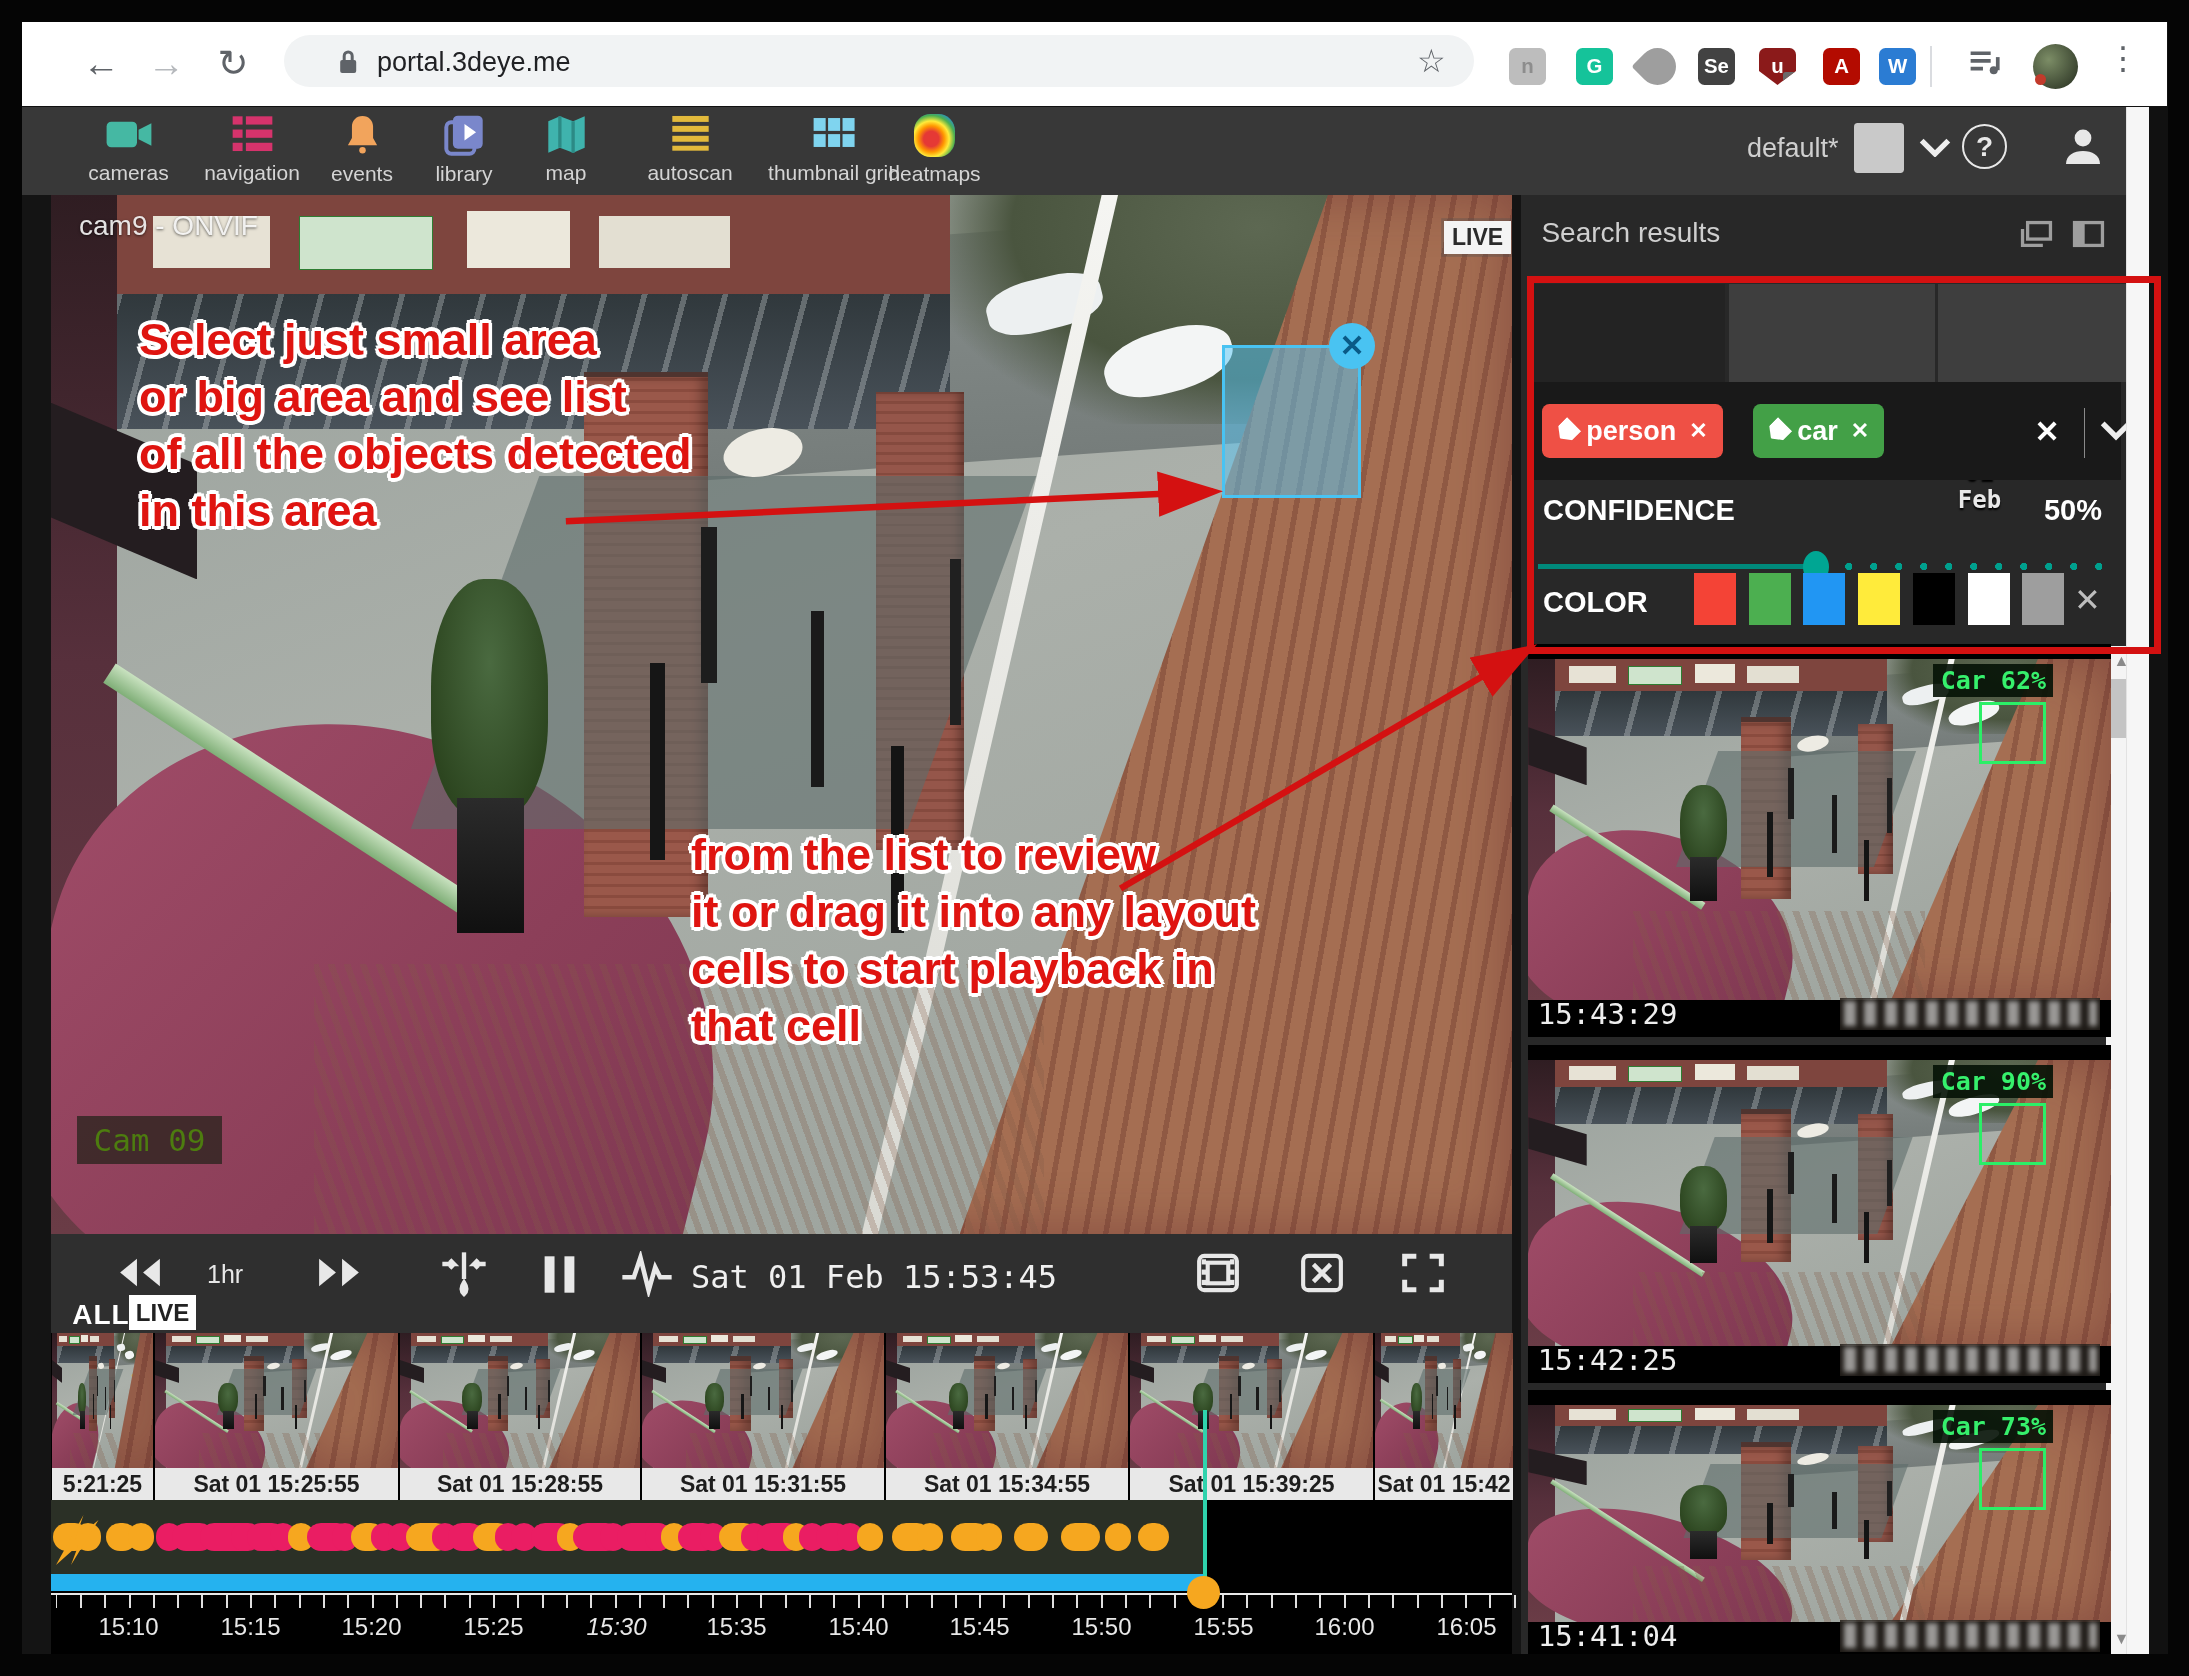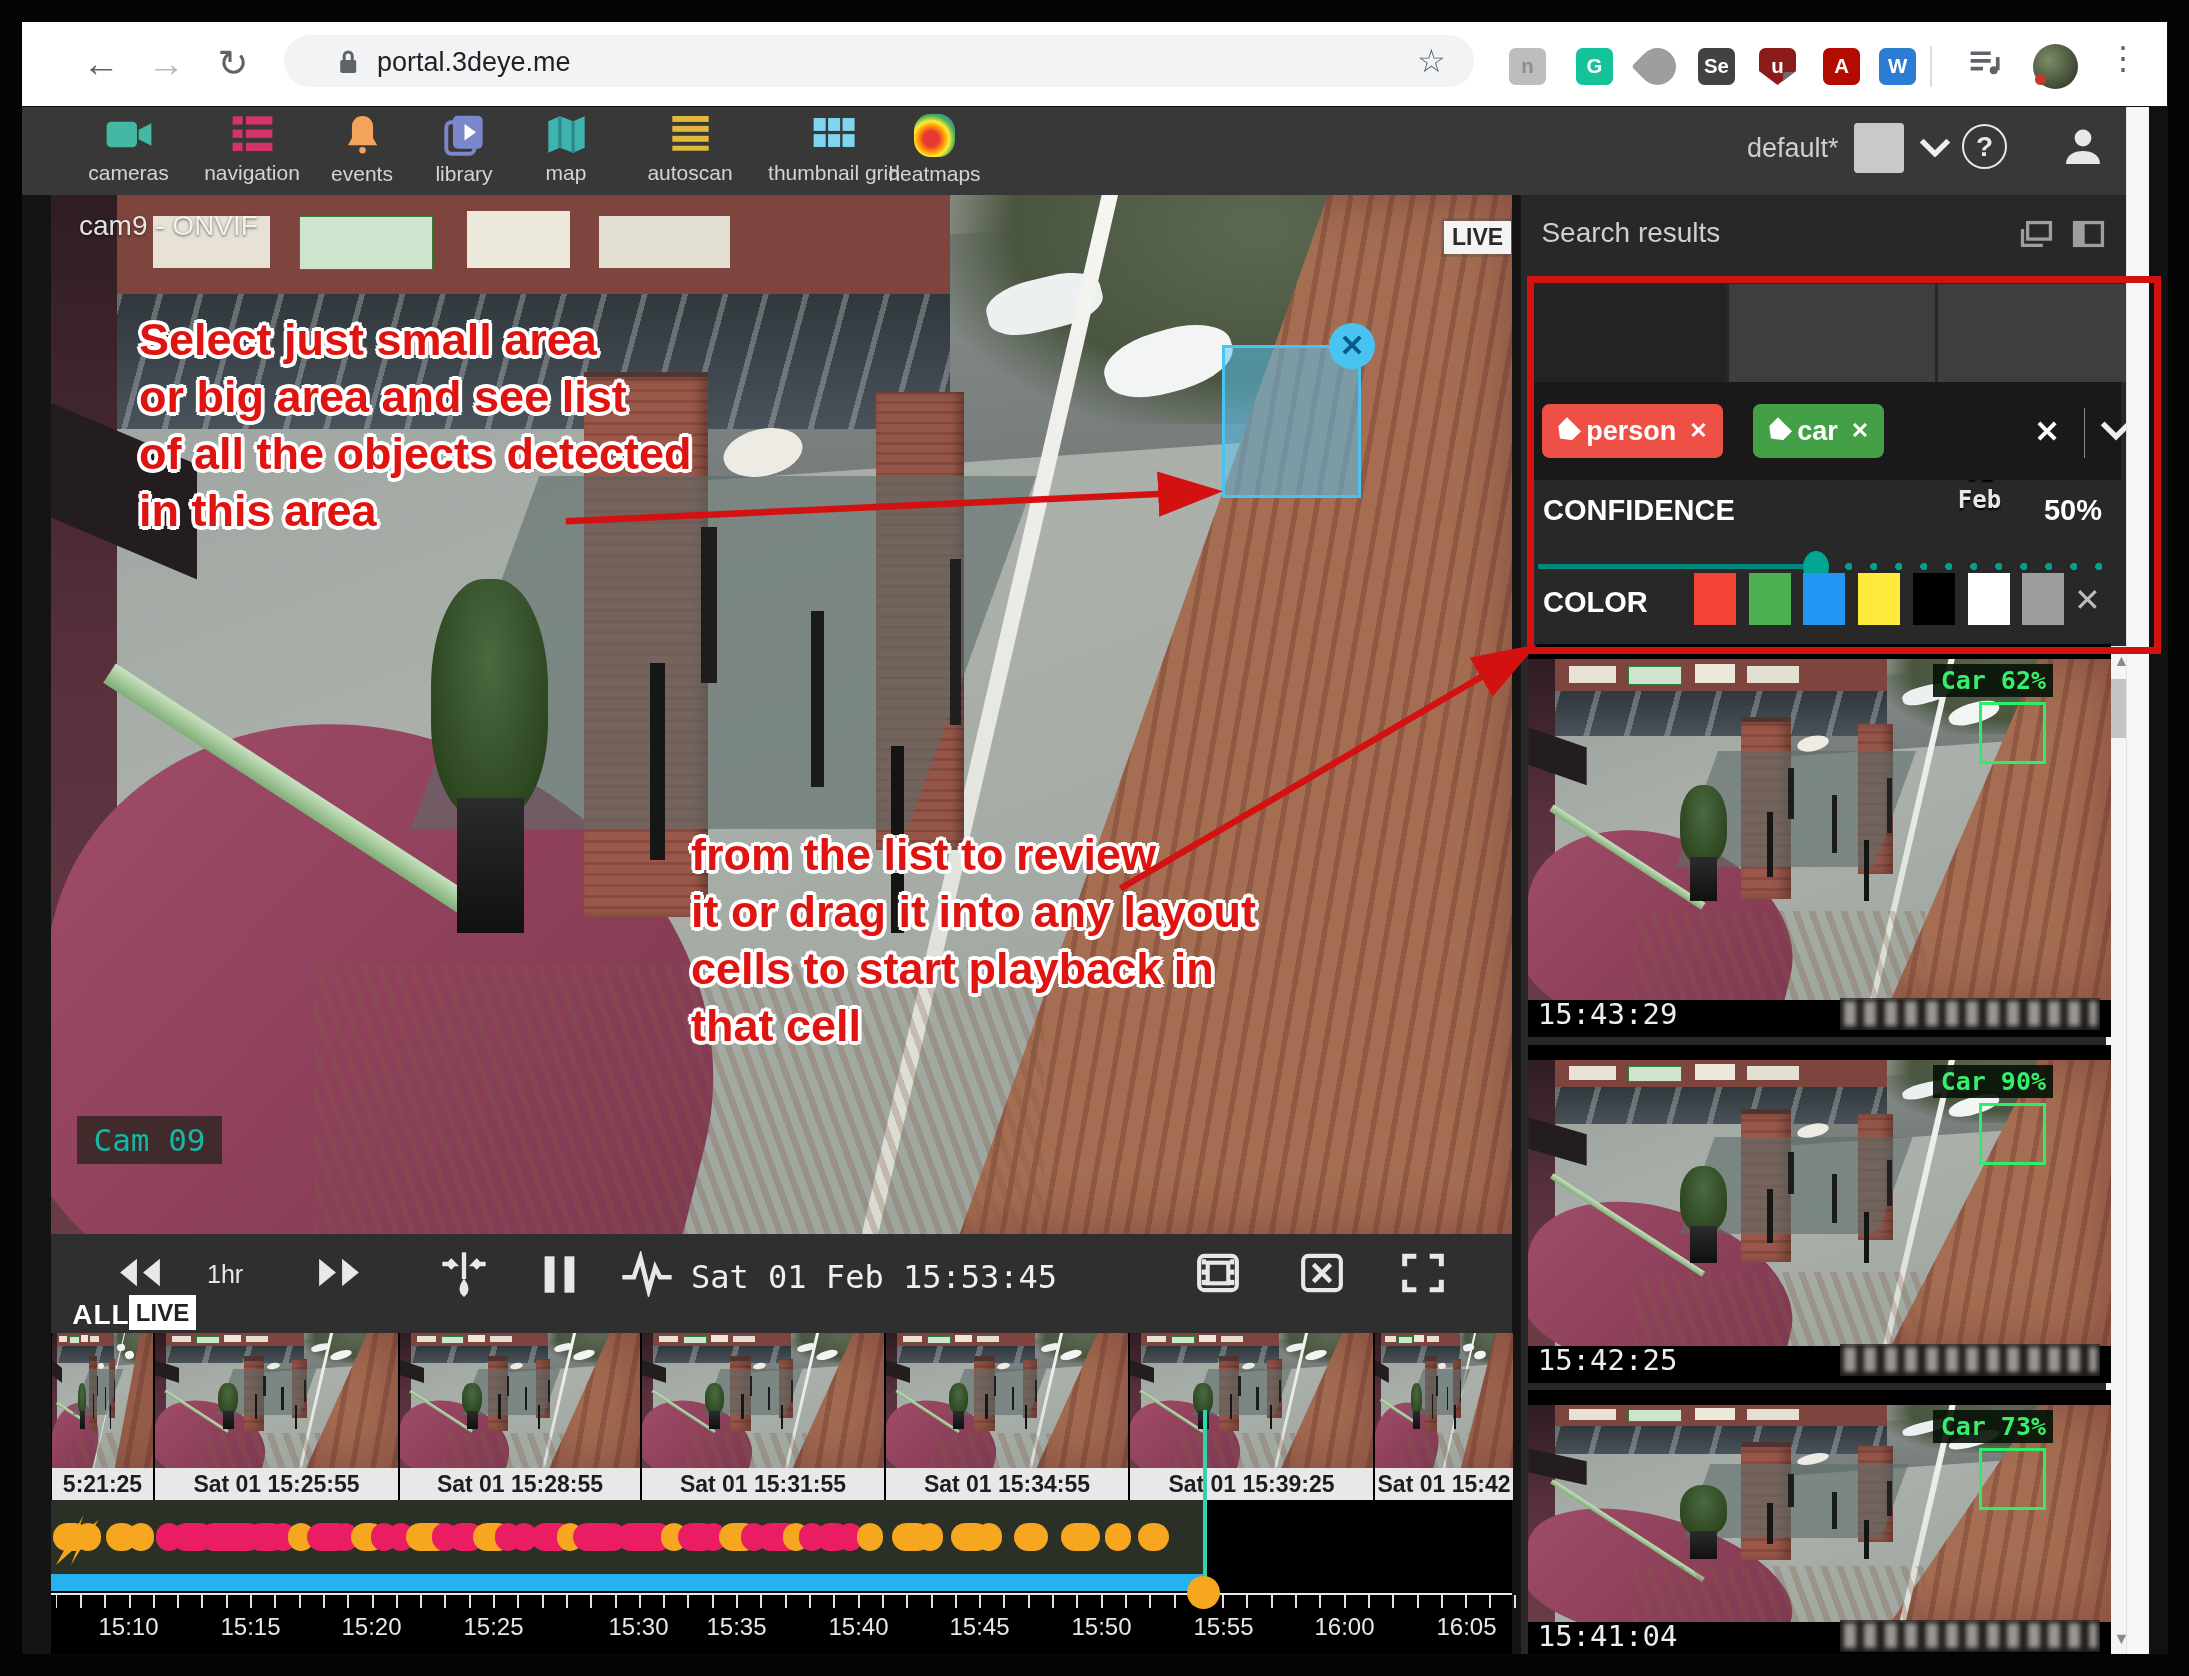--- a/index.html
+++ b/index.html
@@ -78,21 +78,21 @@
   .sh-b1{top:32%;left:44.5%;width:1.1%;height:15%;background:#1d1d1d;}
   .sh-b2{top:45%;left:41%;width:1%;height:19%;background:#161616;}
   .sh-b3{top:40%;left:52%;width:.9%;height:17%;background:#1a1a1a;}
   .sh-b4{top:53%;left:57.5%;width:.9%;height:18%;background:#141414;}
   .sh-b5{top:35%;left:61.5%;width:.8%;height:16%;background:#202020;}
   .sh-pv{bottom:0;left:18%;width:50%;height:26%;background:repeating-linear-gradient(70deg,rgba(130,90,70,.28) 0 6.5px,rgba(0,0,0,0) 6.5px 15px);}
 
   #cam-label{position:absolute;left:28px;top:15px;font-size:28px;color:rgba(255,255,255,.88);text-shadow:0 0.9px 2.8px rgba(0,0,0,.6);z-index:8;}
   #live-badge{position:absolute;left:1393px;top:26px;width:67px;height:33px;background:#f4f4f4;color:#2b2b2b;
               font-weight:bold;font-size:23px;text-align:center;line-height:33px;z-index:8;box-shadow:0 0 0 2.8px rgba(80,80,80,.35);}
-  .osd{position:absolute;background:rgba(42,36,30,.78);color:#14b8a6;font-family:"DejaVu Sans Mono",monospace;z-index:8;
+  .osd{position:absolute;background:rgba(42,36,30,.78);color:#4d7c0f;font-family:"DejaVu Sans Mono",monospace;z-index:8;
        text-align:center;}
   #osd-cam{left:26px;top:921px;width:145px;height:48px;font-size:31px;line-height:48px;}
   #osd-time{left:1096px;top:928px;width:364px;height:46px;font-size:30px;line-height:46px;letter-spacing:0.9px;}
   .note{position:absolute;z-index:9;color:#df1410;font-weight:bold;font-size:45px;line-height:57px;white-space:pre;
         text-shadow:-2.8px -2.8px 0 #fff,2.8px -2.8px 0 #fff,-2.8px 2.8px 0 #fff,2.8px 2.8px 0 #fff,0 -3.7px 0 #fff,0 3.7px 0 #fff,-3.7px 0 0 #fff,3.7px 0 0 #fff;}
   #note1{left:88px;top:116px;}
   #note2{left:640px;top:631px;}
   #select-box{position:absolute;left:1171px;top:150px;width:133px;height:147px;z-index:8;
               background:rgba(86,199,247,.5);border:3.7px solid #49c3f2;}
   #select-x{position:absolute;left:1278px;top:128px;width:46px;height:46px;border-radius:50%;background:#49c3f2;z-index:9;
@@ -942,21 +942,21 @@
         <div class="tick" style="left: 1341px;"></div>
         <div class="tick" style="left: 1366px;"></div>
         <div class="tick" style="left: 1390px;"></div>
         <div class="tick" style="left: 1414px;"></div>
         <div class="tick" style="left: 1438px;"></div>
         <div class="tick" style="left: 1463px;"></div>
         <div class="tlabel" style="left: 36px;">15:10</div>
         <div class="tlabel" style="left: 158px;">15:15</div>
         <div class="tlabel" style="left: 279px;">15:20</div>
         <div class="tlabel" style="left: 401px;">15:25</div>
-        <div class="tlabel" style="left: 546px;">15:30</div>
+        <div class="tlabel" style="left: 524px; font-style: italic;">15:30</div>
         <div class="tlabel" style="left: 644px;">15:35</div>
         <div class="tlabel" style="left: 766px;">15:40</div>
         <div class="tlabel" style="left: 887px;">15:45</div>
         <div class="tlabel" style="left: 1009px;">15:50</div>
         <div class="tlabel" style="left: 1131px;">15:55</div>
         <div class="tlabel" style="left: 1252px;">16:00</div>
         <div class="tlabel" style="left: 1374px;">16:05</div>
       </div>
     <div id="playhead-line"></div>
     <div id="playhead-dot"></div>

